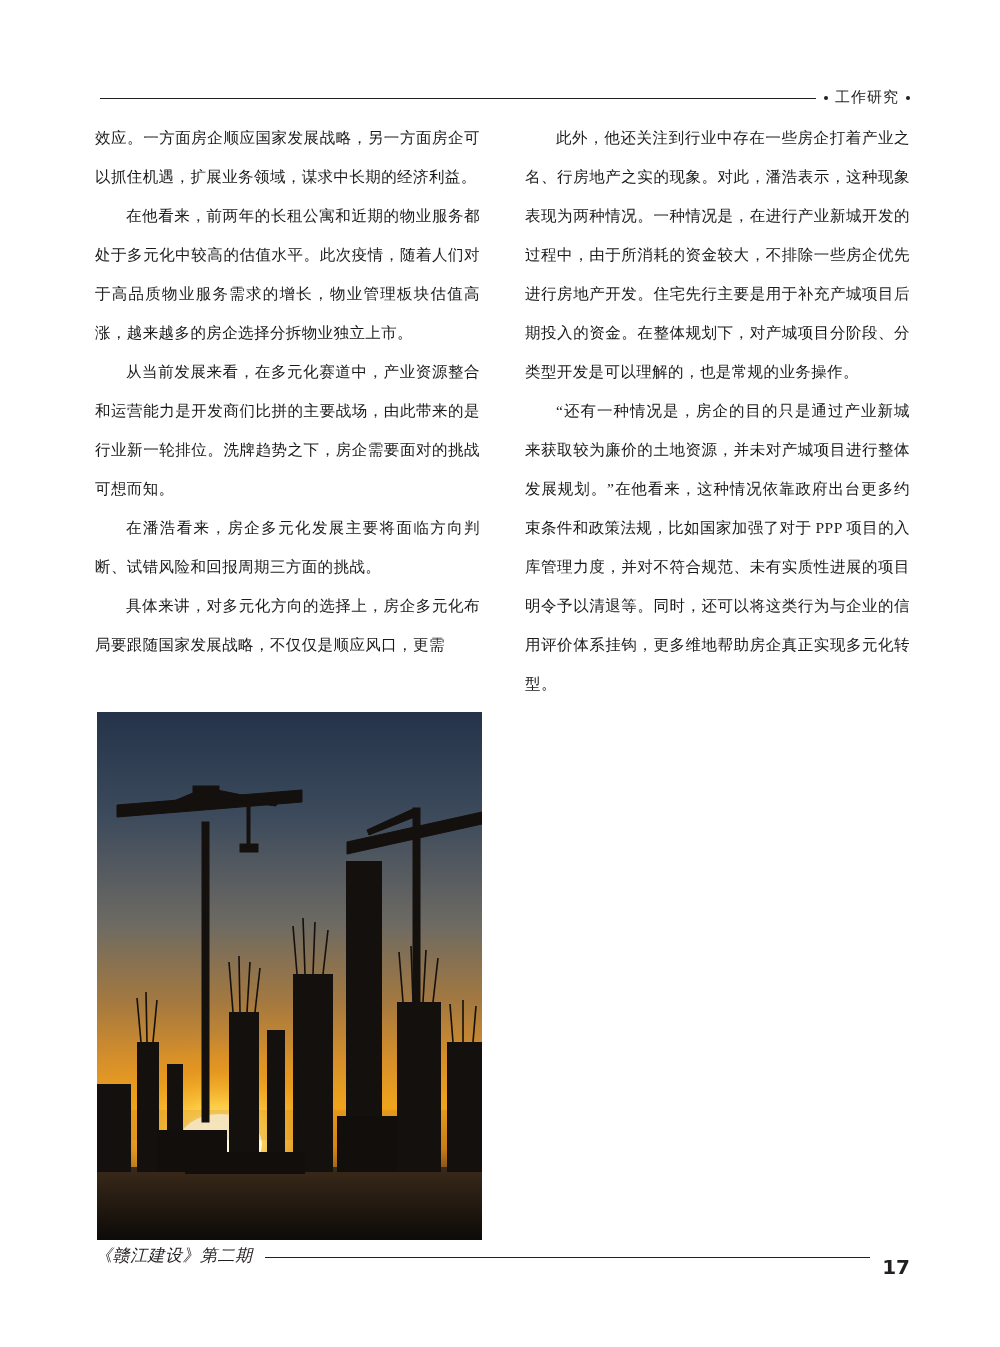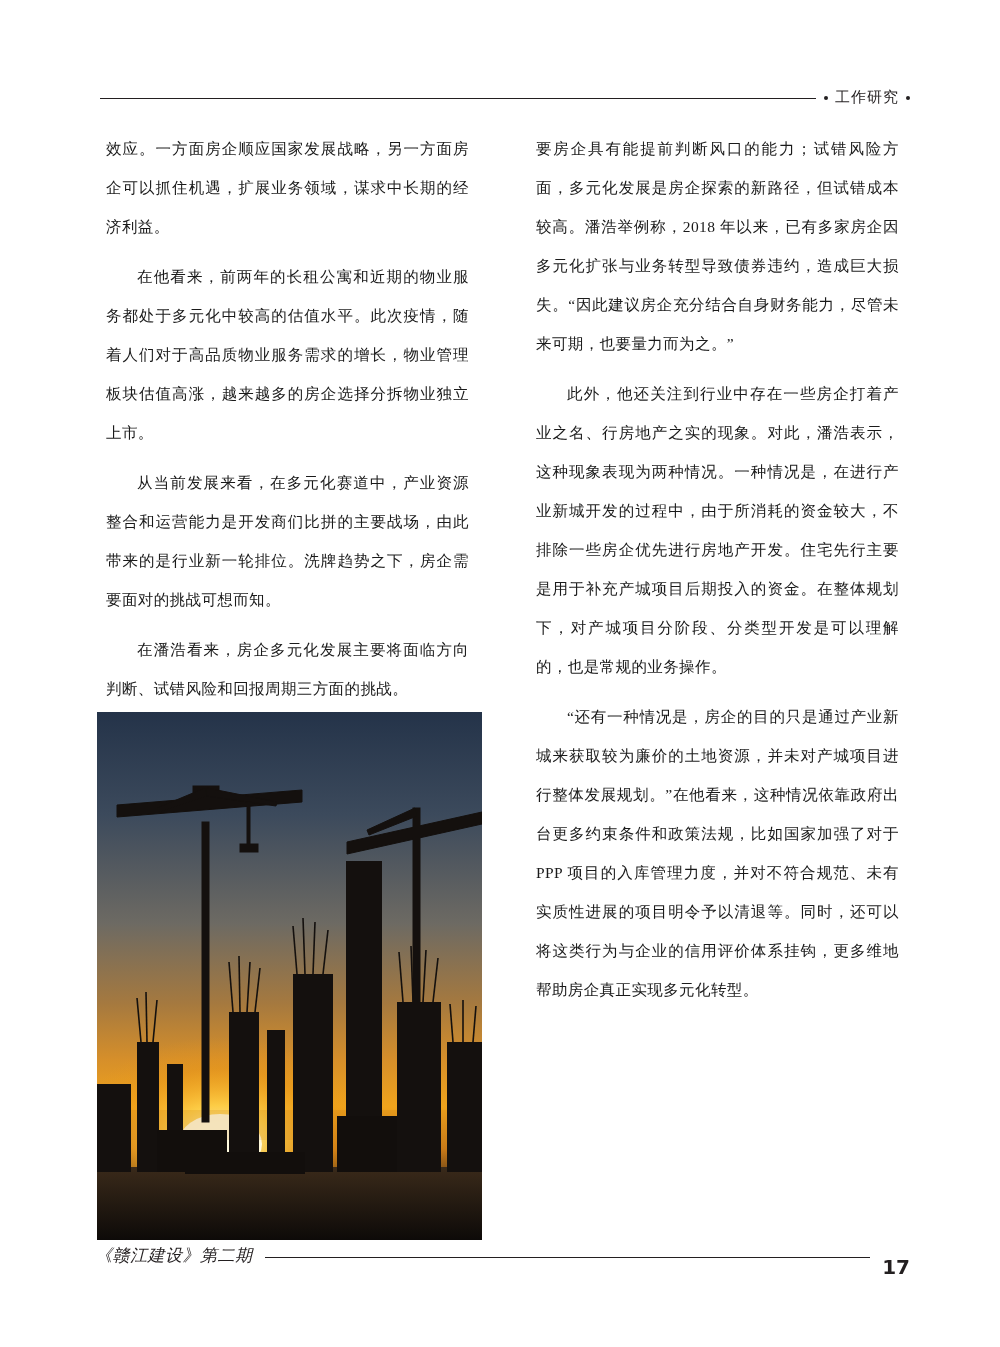--- a/index.html
+++ b/index.html
@@ -66,21 +66,21 @@
     line-height: 39px;
     color: #1a1a1a;
     text-align: justify;
     text-justify: inter-ideograph;
     letter-spacing: 0.4px;
   }
   .col-left { left: 95px; }
   .col-right { left: 525px; }
 
   .col p {
-    margin: 11px;
+    margin: 0;
   }
   .indent {
     text-indent: 2em;
   }
 
   
   .figure {
     position: absolute;
     left: 97px;
     top: 712px;
@@ -143,21 +143,20 @@
 
   <div class="col col-left">
     <p>效应。一方面房企顺应国家发展战略，另一方面房企可以抓住机遇，扩展业务领域，谋求中长期的经济利益。</p>
     <p class="indent">在他看来，前两年的长租公寓和近期的物业服务都处于多元化中较高的估值水平。此次疫情，随着人们对于高品质物业服务需求的增长，物业管理板块估值高涨，越来越多的房企选择分拆物业独立上市。</p>
     <p class="indent">从当前发展来看，在多元化赛道中，产业资源整合和运营能力是开发商们比拼的主要战场，由此带来的是行业新一轮排位。洗牌趋势之下，房企需要面对的挑战可想而知。</p>
     <p class="indent">在潘浩看来，房企多元化发展主要将面临方向判断、试错风险和回报周期三方面的挑战。</p>
     <p class="indent">具体来讲，对多元化方向的选择上，房企多元化布局要跟随国家发展战略，不仅仅是顺应风口，更需</p>
   </div>
 
   <div class="col col-right">
-    <p>要房企具有能提前判断风口的能力；试错风险方面，多元化发展是房企探索的新路径，但试错成本较高。潘浩举例称，2018 年以来，已有多家房企因多元化扩张与业务转型导致债券违约，造成巨大损失。“因此建议房企充分结合自身财务能力，尽管未来可期，也要量力而为之。”</p>
     <p class="indent">此外，他还关注到行业中存在一些房企打着产业之名、行房地产之实的现象。对此，潘浩表示，这种现象表现为两种情况。一种情况是，在进行产业新城开发的过程中，由于所消耗的资金较大，不排除一些房企优先进行房地产开发。住宅先行主要是用于补充产城项目后期投入的资金。在整体规划下，对产城项目分阶段、分类型开发是可以理解的，也是常规的业务操作。</p>
     <p class="indent">“还有一种情况是，房企的目的只是通过产业新城来获取较为廉价的土地资源，并未对产城项目进行整体发展规划。”在他看来，这种情况依靠政府出台更多约束条件和政策法规，比如国家加强了对于 PPP 项目的入库管理力度，并对不符合规范、未有实质性进展的项目明令予以清退等。同时，还可以将这类行为与企业的信用评价体系挂钩，更多维地帮助房企真正实现多元化转型。</p>
   </div>
 
   <div class="figure">
     <svg class="fig-svg" viewBox="0 0 385 528" preserveAspectRatio="none">
       <defs>
         <linearGradient id="sky" x1="0" y1="0" x2="0" y2="1">
           <stop offset="0%" stop-color="#243349"></stop>
           <stop offset="22%" stop-color="#3c4a5c"></stop>

